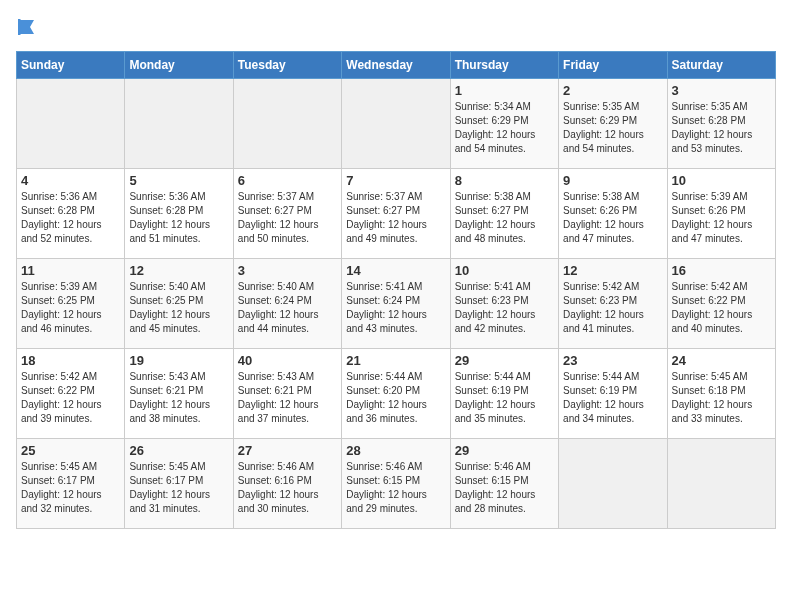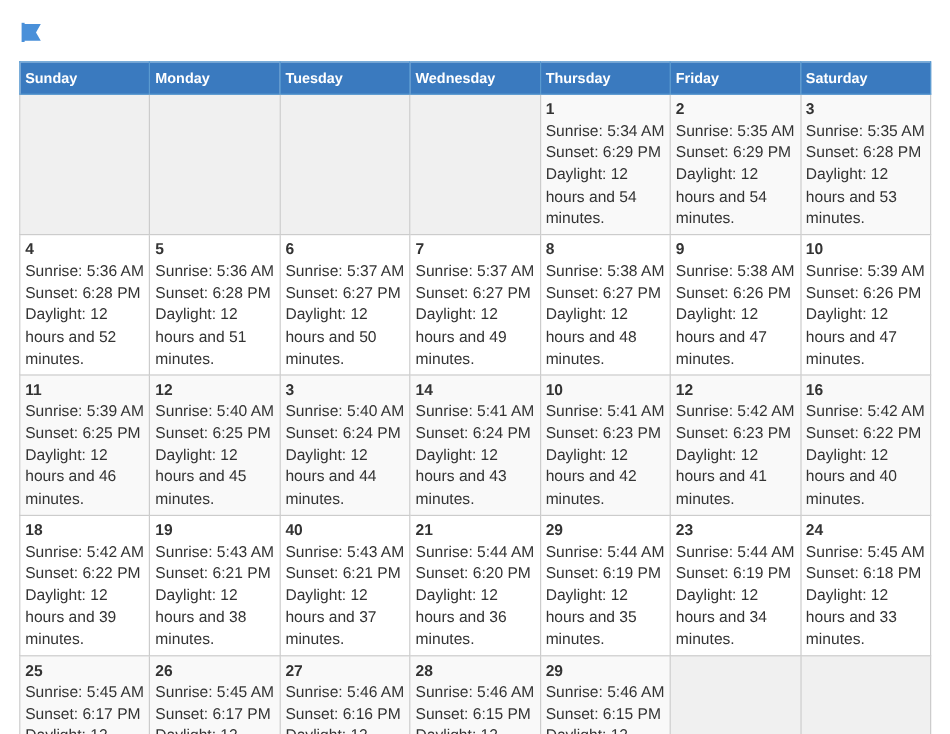--- a/index.html
+++ b/index.html
@@ -75,21 +75,21 @@
       background: #f9f9f9;
     }
     .day-number {
       font-size: 13px;
       font-weight: bold;
       color: #333;
       display: block;
       margin-bottom: 2px;
     }
     .day-info {
-      font-size: 13px;
+      font-size: 10px;
       color: #333;
       line-height: 1.4;
     }
     .empty-cell {
       background: #f0f0f0 !important;
     }
   </style>
 </head>
 <body>
 

